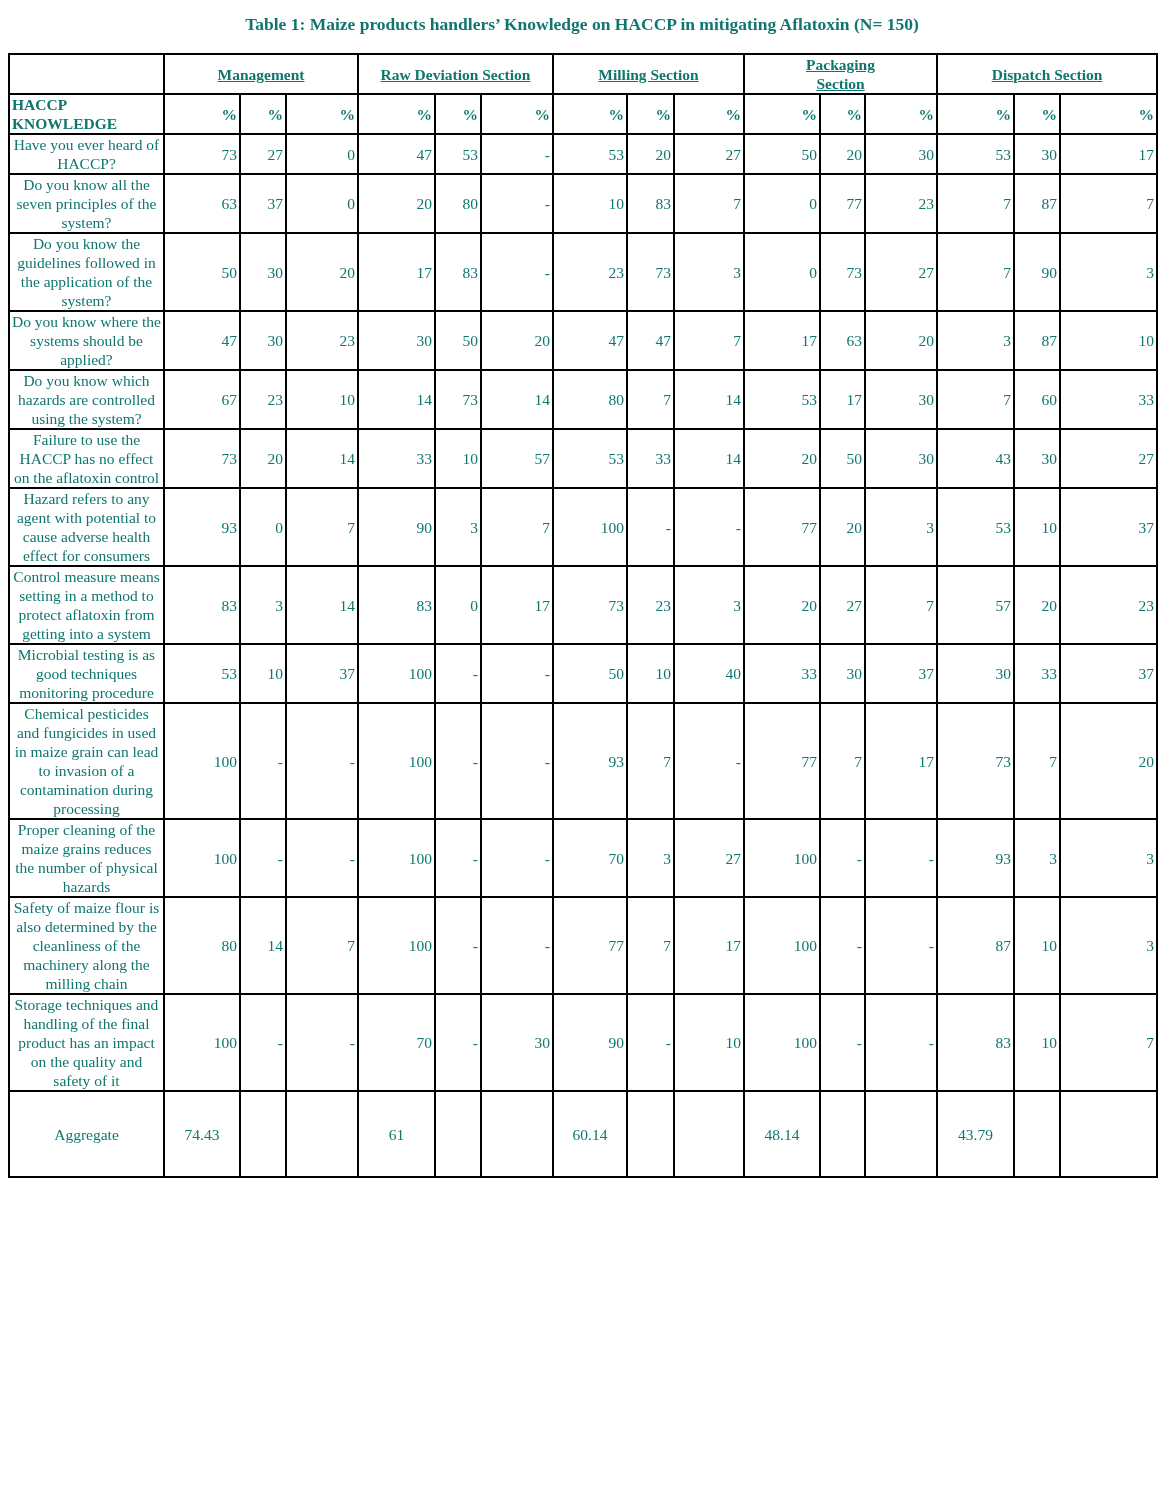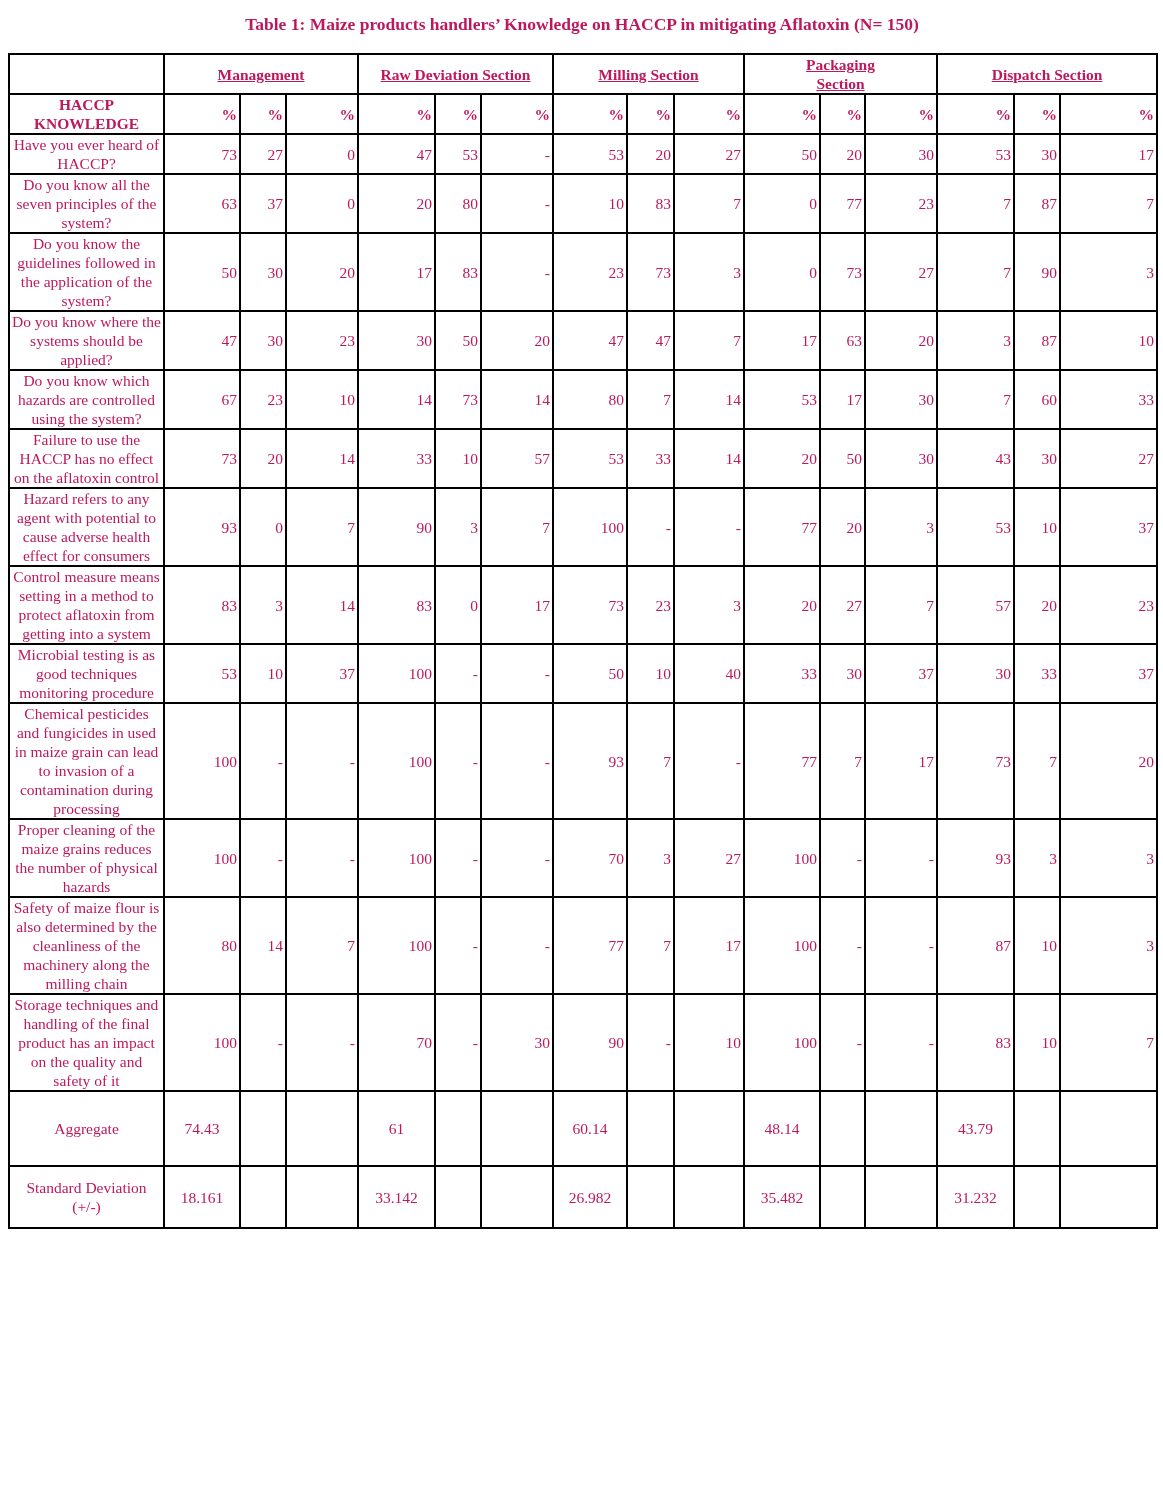--- a/index.html
+++ b/index.html
@@ -1,21 +1,21 @@
 <!DOCTYPE html>
 <html><head>
 <meta charset="utf-8">
 <style>
   * { box-sizing: border-box; }
   html, body { margin: 0; padding: 0; background: #ffffff; }
   .page {
     width: 1163px;
     min-height: 1511px;
     background: #ffffff;
-    color: #be185d;
+    color: #0f766e;
     font-family: "Liberation Serif", serif;
     padding: 12px 7px 4px 8px;
   }
   .title {
     font-size: 17.5px;
     font-weight: bold;
     text-align: center;
     line-height: 21px;
     margin: 2px 0 18px 0;
   }
@@ -45,28 +45,28 @@
   .sub {
     font-weight: bold;
     text-align: right;
     vertical-align: bottom;
     white-space: pre-line;
     padding-right: 6px;
     padding-bottom: 1px;
   }
   .rowhead {
     font-weight: bold;
-    text-align: center;
+    text-align: left;
     vertical-align: bottom;
     white-space: pre-line;
     padding-bottom: 1px;
   }
   .qlabel { text-align: center; vertical-align: middle; margin-top: 44px; }
   .val    { text-align: right; vertical-align: middle; padding-right: 6px; }
-  tr.aggregate-row { height: 75px; }
+  tr.aggregate-row { height: 86px; }
   tr.stddev-row    { height: 62px; }
   .agg-label {
     text-align: center;
     vertical-align: middle;
     white-space: pre-line;
   }
   .agg-val {
     text-align: center;
     vertical-align: bottom;
     padding-bottom: 3px;
@@ -379,34 +379,15 @@
           <td class="agg-val">60.14</td>
           <td class="agg-val"></td>
           <td class="agg-val"></td>
           <td class="agg-val">48.14</td>
           <td class="agg-val"></td>
           <td class="agg-val"></td>
           <td class="agg-val">43.79</td>
           <td class="agg-val"></td>
           <td class="agg-val"></td>
         </tr>
-        <tr class="stddev-row">
-          <td class="agg-label">Standard Deviation
-(+/-)</td>
-          <td class="agg-val">18.161</td>
-          <td class="agg-val"></td>
-          <td class="agg-val"></td>
-          <td class="agg-val">33.142</td>
-          <td class="agg-val"></td>
-          <td class="agg-val"></td>
-          <td class="agg-val">26.982</td>
-          <td class="agg-val"></td>
-          <td class="agg-val"></td>
-          <td class="agg-val">35.482</td>
-          <td class="agg-val"></td>
-          <td class="agg-val"></td>
-          <td class="agg-val">31.232</td>
-          <td class="agg-val"></td>
-          <td class="agg-val"></td>
-        </tr>
       </tbody>
   </table>
 </div>
 
 </body></html>

